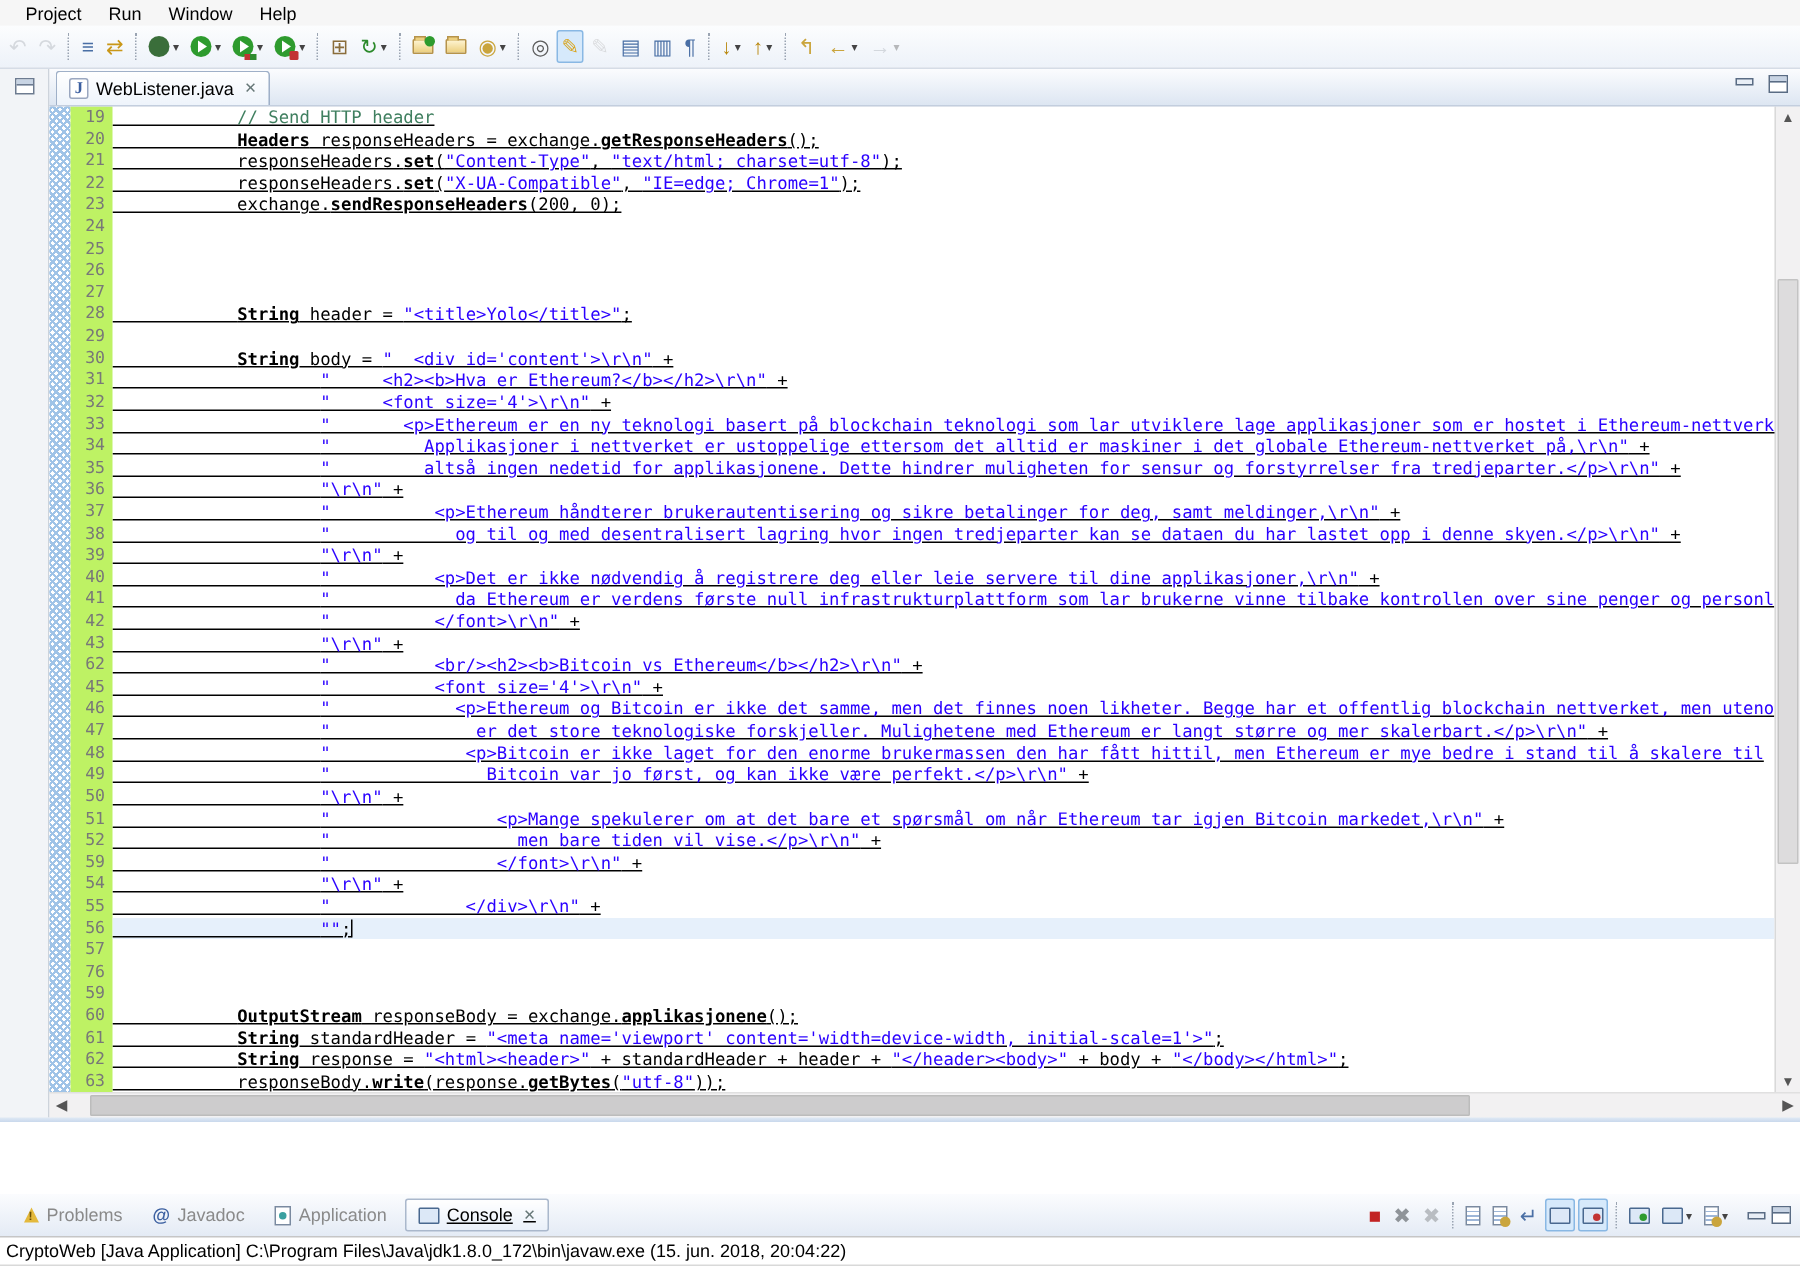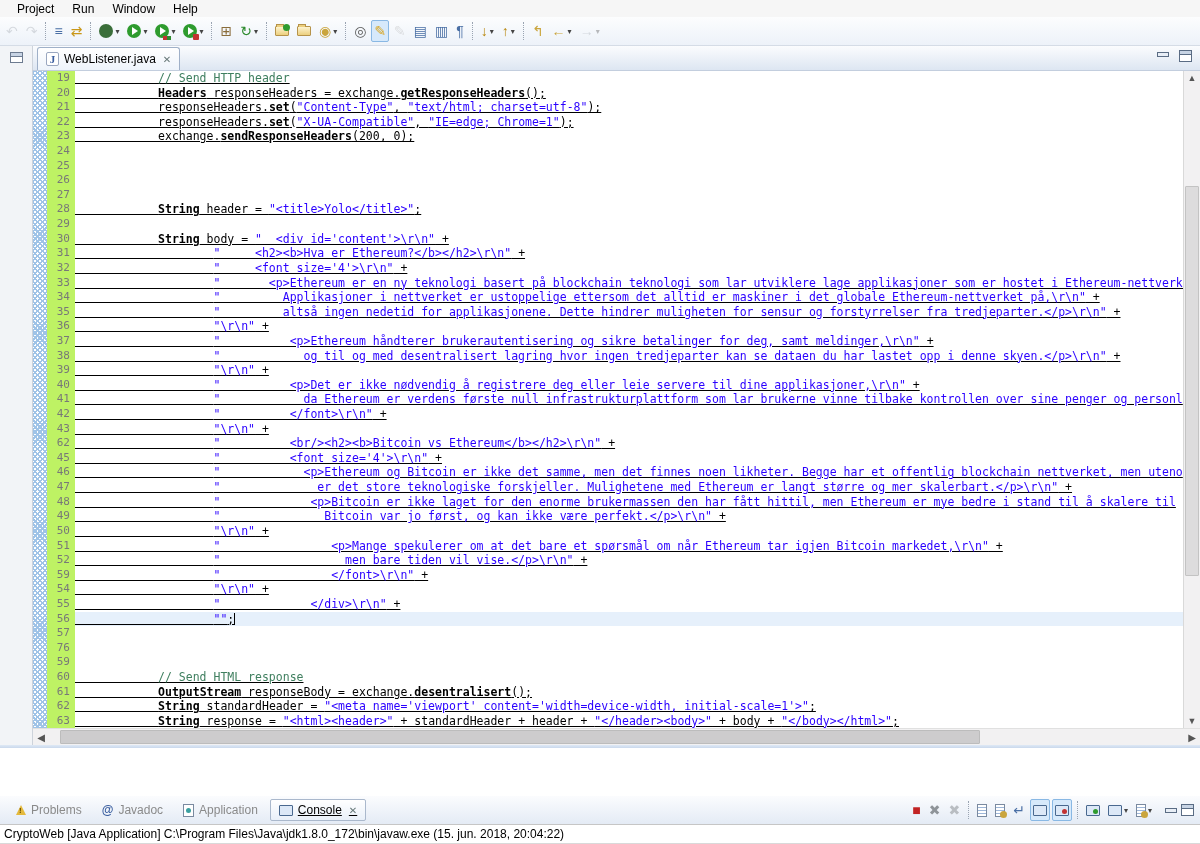--- a/index.html
+++ b/index.html
@@ -332,22 +332,21 @@
             <div class="codeline"><span class="tok-p">                    </span><span class="tok-s">"\r\n"</span><span class="tok-p"> +</span></div>
             <div class="codeline"><span class="tok-p">                    </span><span class="tok-s">"                &lt;p&gt;Mange spekulerer om at det bare et spørsmål om når Ethereum tar igjen Bitcoin markedet,\r\n"</span><span class="tok-p"> +</span></div>
             <div class="codeline"><span class="tok-p">                    </span><span class="tok-s">"                  men bare tiden vil vise.&lt;/p&gt;\r\n"</span><span class="tok-p"> +</span></div>
             <div class="codeline"><span class="tok-p">                    </span><span class="tok-s">"                &lt;/font&gt;\r\n"</span><span class="tok-p"> +</span></div>
             <div class="codeline"><span class="tok-p">                    </span><span class="tok-s">"\r\n"</span><span class="tok-p"> +</span></div>
             <div class="codeline"><span class="tok-p">                    </span><span class="tok-s">"             &lt;/div&gt;\r\n"</span><span class="tok-p"> +</span></div>
             <div class="codeline hl"><span class="tok-p">                    </span><span class="tok-s">""</span><span class="tok-p">;</span><span class="caret"></span></div>
             <div class="codeline"></div>
             <div class="codeline"></div>
             <div class="codeline"></div>
-            <div class="codeline"><span class="tok-c">            // Send HTML response</span></div>
-            <div class="codeline"><span class="tok-p">            </span><span class="tok-t">OutputStream</span><span class="tok-p"> responseBody = exchange.</span><span class="tok-b">desentralisert</span><span class="tok-p">();</span></div>
+            <div class="codeline"><span class="tok-p">            </span><span class="tok-t">OutputStream</span><span class="tok-p"> responseBody = exchange.</span><span class="tok-b">applikasjonene</span><span class="tok-p">();</span></div>
             <div class="codeline"><span class="tok-p">            </span><span class="tok-t">String</span><span class="tok-p"> standardHeader = </span><span class="tok-s">"&lt;meta name='viewport' content='width=device-width, initial-scale=1'&gt;"</span><span class="tok-p">;</span></div>
             <div class="codeline"><span class="tok-p">            </span><span class="tok-t">String</span><span class="tok-p"> response = </span><span class="tok-s">"&lt;html&gt;&lt;header&gt;"</span><span class="tok-p"> + standardHeader + header + </span><span class="tok-s">"&lt;/header&gt;&lt;body&gt;"</span><span class="tok-p"> + body + </span><span class="tok-s">"&lt;/body&gt;&lt;/html&gt;"</span><span class="tok-p">;</span></div>
             <div class="codeline"><span class="tok-p">            responseBody.</span><span class="tok-b">write</span><span class="tok-p">(response.</span><span class="tok-b">getBytes</span><span class="tok-p">(</span><span class="tok-s">"utf-8"</span><span class="tok-p">));</span></div>
           </div>
         <div class="vscroll">
           <div class="varrow">▲</div>
           <div class="vtrack">
               <div class="vthumb"></div>
             </div>
           <div class="varrow">▼</div>

